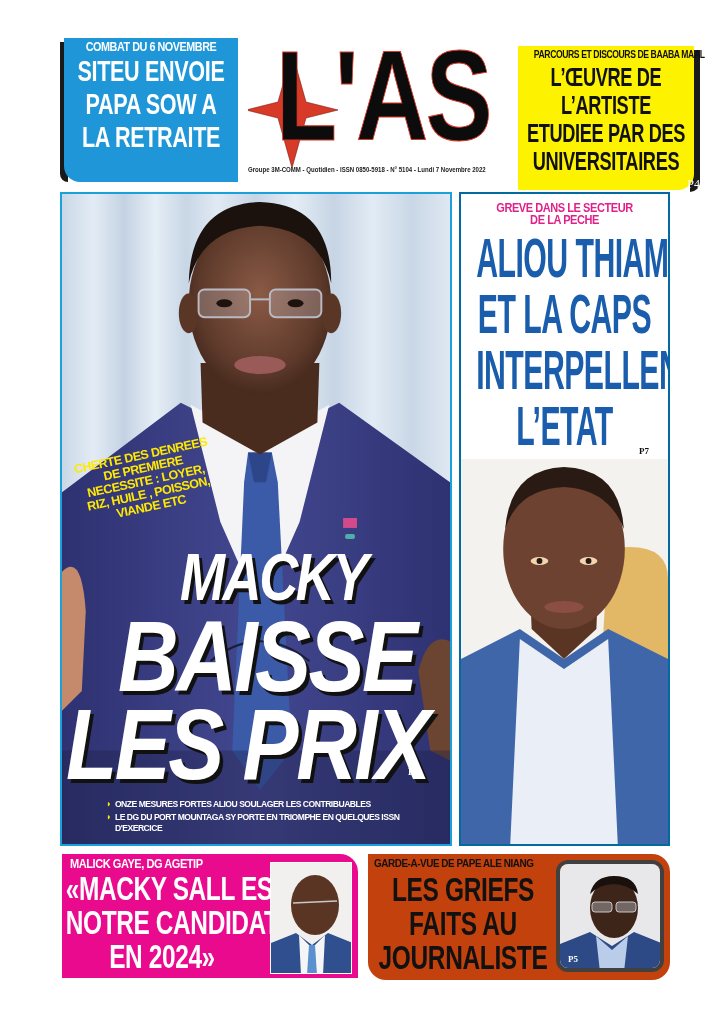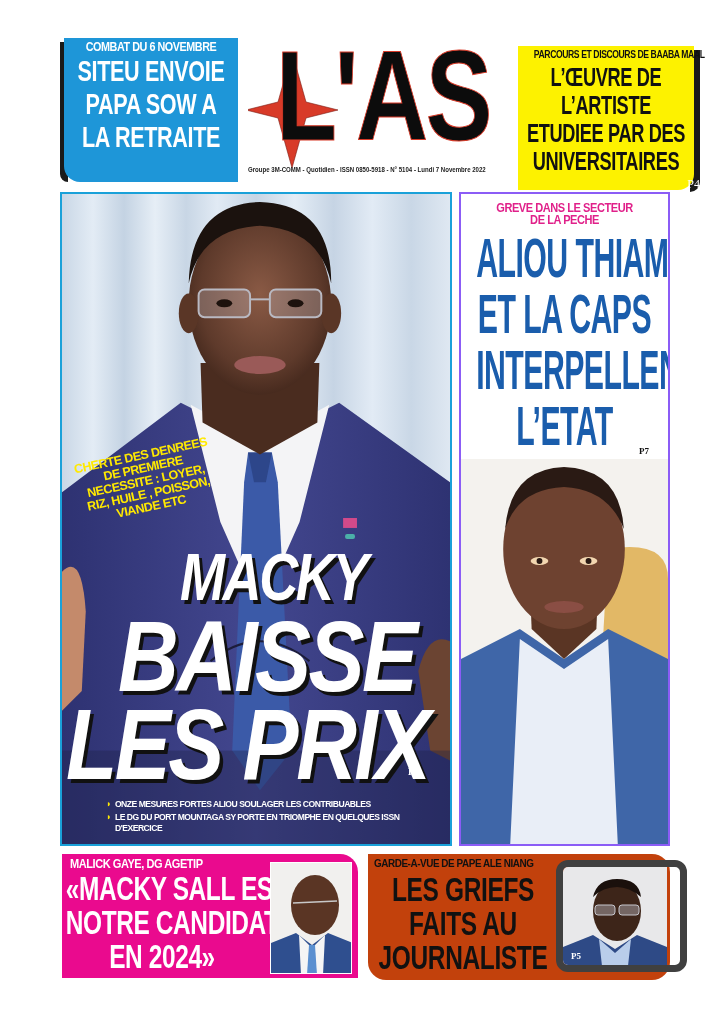--- a/index.html
+++ b/index.html
@@ -37,38 +37,38 @@
   .mega { position: absolute; color: #fff; font-weight: 900; font-style: italic; white-space: nowrap; text-shadow: 4px 4px 0 #111; transform-origin: left top; letter-spacing: -3px; }
   #main-line1 { left: 118px; top: 350px; font-size: 66px; line-height: 66px; transform: scaleX(0.82); }
   #main-line2 { left: 56px; top: 412px; font-size: 100px; line-height: 100px; transform: scaleX(0.84); }
   #main-line3 { left: 4px; top: 500px; font-size: 100px; line-height: 100px; transform: scaleX(0.84); }
   #main-page { position: absolute; left: 346px; top: 572px; font-family: "Liberation Serif", serif; font-weight: 700; font-size: 10px; color: #fff; }
   #main-bullets { position: absolute; left: 44px; top: 605px; width: 340px; color: #fff; font-size: 8.6px; font-weight: 700; line-height: 11px; }
   #main-bullets .bullet { display: flex; margin-bottom: 2px; }
   #main-bullets .marker { color: #ffe900; margin-right: 4px; font-size: 9px; }
 
   
-  #side-story { left: 459px; top: 192px; width: 211px; height: 654px; border: 2px solid #8b5cf6; overflow: hidden; background: #fff; }
+  #side-story { left: 459px; top: 192px; width: 211px; height: 654px; border: 2px solid #0369a1; overflow: hidden; background: #fff; }
   #side-kicker { position: absolute; left: 0; width: 100%; top: 8px; text-align: center; color: #e0218a; font-size: 12px; line-height: 12px; font-weight: 700; transform: scaleX(0.92); }
   #side-head { position: absolute; left: -60px; right: -60px; top: 36px; text-align: center; color: #1a5dac; font-size: 56px; line-height: 56px; font-weight: 700; transform: scaleX(0.54); transform-origin: center top; white-space: nowrap; letter-spacing: -1px; }
   #side-page { position: absolute; left: 178px; top: 252px; font-family: "Liberation Serif", serif; font-weight: 700; font-size: 9px; color: #111; }
   #side-photo { position: absolute; left: 0; top: 265px; width: 100%; height: 389px; }
 
   
   #bottom-left { left: 62px; top: 854px; width: 296px; height: 124px; background: #ea0a8e; border-top-right-radius: 18px; padding-left: 43px; }
   #bottom-left .kicker { position: absolute; left: 8px; top: 3px; color: #fff; font-size: 12px; font-weight: 700; transform: scaleX(0.92); transform-origin: left top; white-space: nowrap; }
   #bottom-left .head { position: absolute; left: -30px; width: 260px; top: 18px; text-align: center; color: #fff; font-size: 33px; line-height: 34px; font-weight: 700; transform: scaleX(0.74); transform-origin: center top; white-space: nowrap; }
   #bottom-left .page { position: absolute; left: 218px; top: 104px; font-family: "Liberation Serif", serif; font-size: 8px; color: #fff; }
   #bottom-left .photo { position: absolute; left: 208px; top: 8px; width: 82px; height: 112px; border: 1px solid #fff; overflow: hidden; }
 
   
   #bottom-right { left: 368px; top: 854px; width: 302px; height: 126px; background: #c2410c; border-radius: 0 18px 18px 18px; }
   #bottom-right .kicker { position: absolute; left: 6px; top: 3px; color: #111; font-size: 11.5px; font-weight: 700; transform: scaleX(0.86); transform-origin: left top; white-space: nowrap; }
   #bottom-right .head { position: absolute; left: -30px; width: 250px; top: 18px; text-align: center; color: #111; font-size: 34px; line-height: 34px; font-weight: 700; transform: scaleX(0.72); transform-origin: center top; white-space: nowrap; }
-  #bottom-right .photo { position: absolute; left: 188px; top: 6px; width: 131px; height: 112px; border: 7px solid #404040; border-radius: 12px; overflow: hidden; }
+  #bottom-right .photo { position: absolute; left: 188px; top: 6px; width: 108px; height: 112px; border: 4px solid #404040; border-radius: 12px; overflow: hidden; }
   #bottom-right .page { position: absolute; left: 8px; bottom: 4px; font-family: "Liberation Serif", serif; font-size: 9px; color: #fff; font-weight: 700; }
 </style>
 </head>
 <body>
 
 <div id="teaser-left" class="abs">
   <div class="shadow"></div>
   <div class="box cond">
     <div class="kicker">COMBAT DU 6 NOVEMBRE</div>
     <div class="head">

